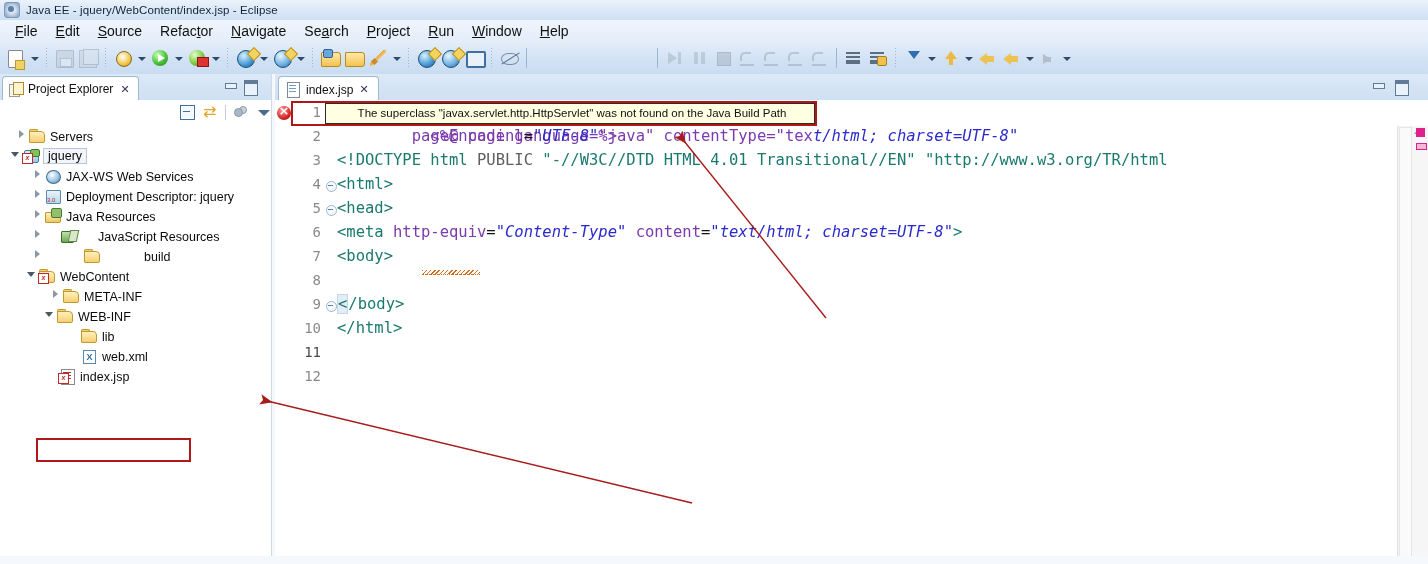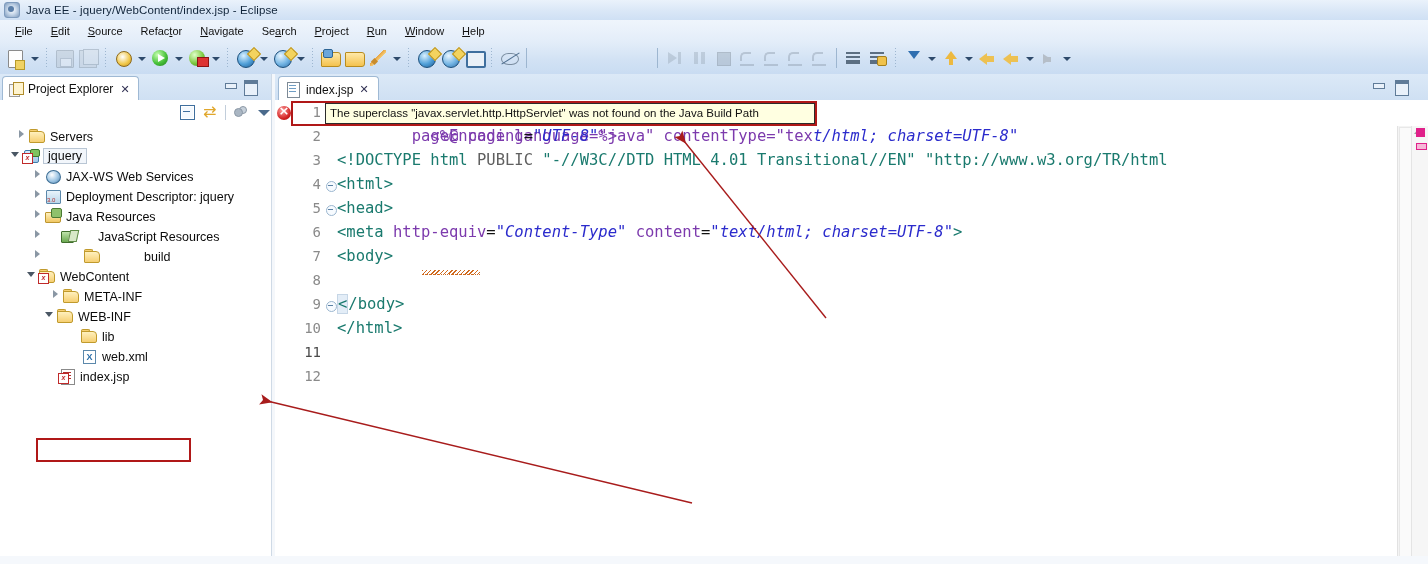--- a/index.html
+++ b/index.html
@@ -39,21 +39,21 @@
   }
 
   
   .menubar {
     position: absolute; left: 0; top: 20px; width: 1428px; height: 22px;
     background: linear-gradient(to bottom, #eff5fc 0%, #e3edf9 100%);
     display: flex; align-items: center; padding-left: 6px;
     border-bottom: 1px solid #c9d9ec;
   }
   .menu-item {
-    font-size: 11px; color: #111; padding: 2px 9px; cursor: default; white-space: nowrap;
+    font-size: 14px; color: #111; padding: 2px 9px; cursor: default; white-space: nowrap;
   }
   .menu-item u { text-decoration: underline; }
 
   
   .toolbar {
     position: absolute; left: 0; top: 42px; width: 1428px; height: 32px;
     background: linear-gradient(to bottom, #e3edf9 0%, #d2e2f4 55%, #c9dcf2 100%);
     border-bottom: 1px solid #a9c3de;
     display: flex; align-items: center; padding-left: 4px;
   }
@@ -536,21 +536,21 @@
   .ov-mark-b {
     position: absolute; left: 4px; top: 17px; width: 9px; height: 5px;
     border: 1px solid #e0218a; background: #f6b8d8;
   }
 
   
   .tooltip {
     position: absolute; left: 325px; top: 103px; width: 490px; height: 21px;
     background: #ffffe1; border: 1px solid #2b2b2b; box-sizing: border-box;
     font-size: 11.5px; color: #111; line-height: 19px; padding-left: 4px;
-    white-space: nowrap; overflow: hidden; z-index: 20;
+    white-space: nowrap; overflow: hidden; z-index: 20; text-align: center;
   }
 
   
   .hl-box-editor {
     position: absolute; left: 291px; top: 101px; width: 526px; height: 25px;
     border: 2px solid #b01818; box-sizing: border-box; z-index: 21;
   }
   .annot-svg {
     position: absolute; left: 0; top: 0; width: 1428px; height: 564px;
     pointer-events: none; z-index: 25;

